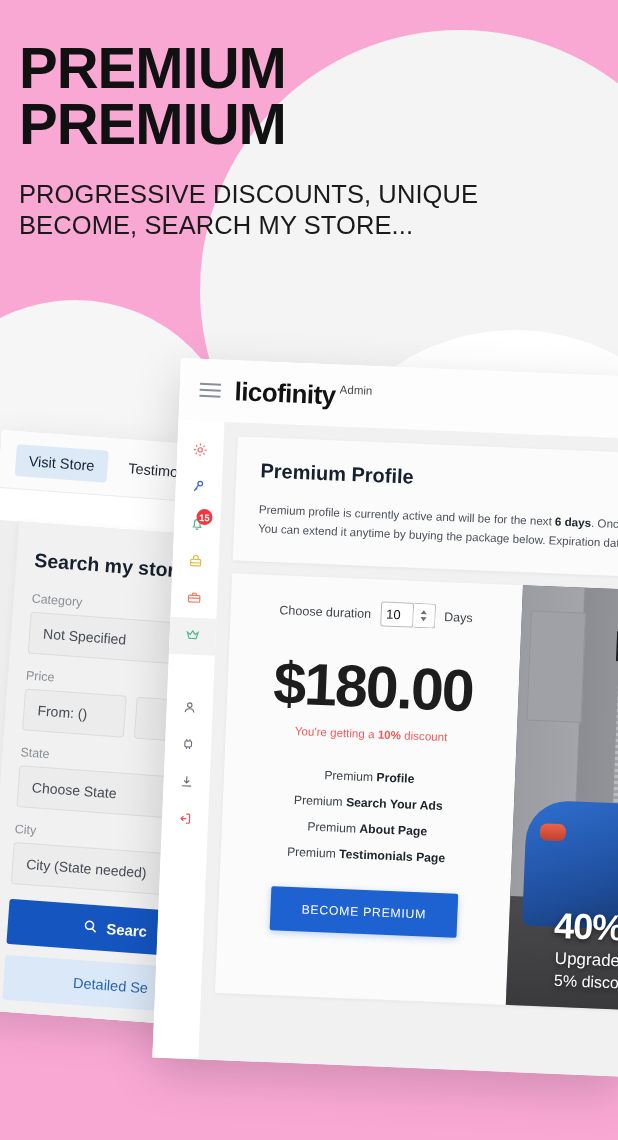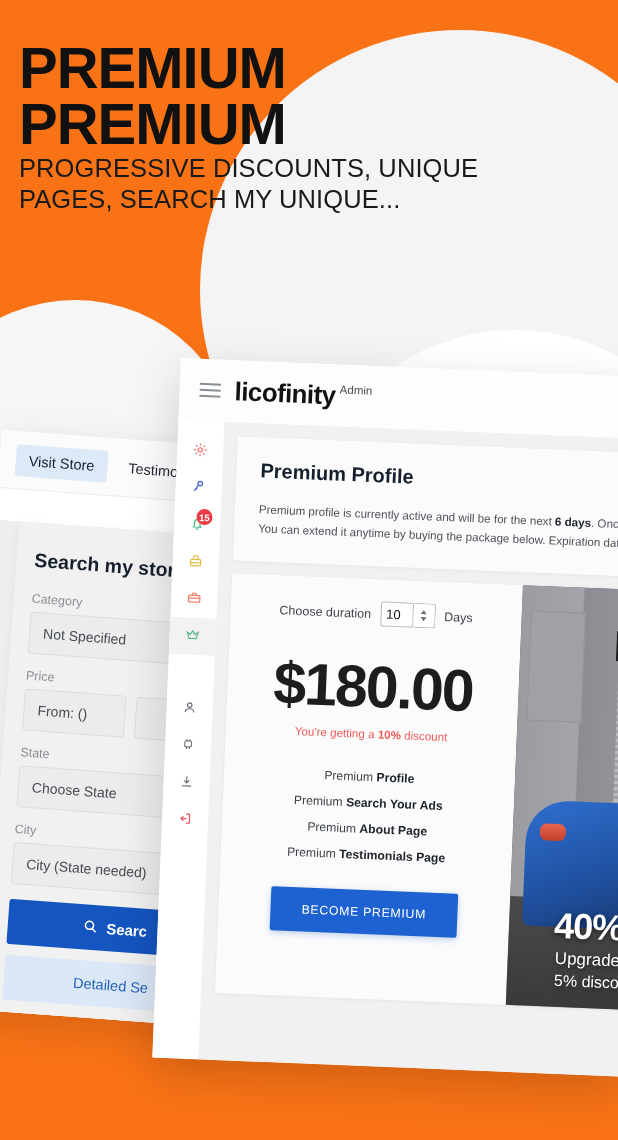--- a/index.html
+++ b/index.html
@@ -6,41 +6,42 @@
   html, body {
     width: 618px; height: 1140px;
     overflow: hidden;
     background: #ffffff;
     font-family: "Liberation Sans", sans-serif;
   }
   #stage {
     position: relative;
     width: 618px; height: 1140px;
     overflow: hidden;
-    background: #f97316;
+    background: #f9a8d4;
   }
 
   
   .blob { position: absolute; border-radius: 50%; background: #f4f4f4; }
   #blob-a { width: 520px; height: 520px; left: 200px;  top: 30px; }
   #blob-b { width: 430px; height: 430px; left: 300px;  top: 330px; background:#ffffff; }
   #blob-c { width: 330px; height: 330px; left: -90px;  top: 300px; background:#f6f6f6; }
   #blob-d { width: 250px; height: 250px; left: 430px;  top: 760px; background:#f7f7f7; }
 
   
   #headline {
     position: absolute; left: 19px; top: 40px; width: 540px;
     z-index: 6;
   }
   #headline h1 {
     font-size: 58px; line-height: 0.97; font-weight: 700;
     letter-spacing: -1px; color: #111111;
     font-family: "Liberation Sans", sans-serif;
   }
   #headline .sub {
+    margin-top: 26px;
     font-size: 25.5px; line-height: 1.25; font-weight: 400;
     color: #1a1a1a; letter-spacing: 0.1px;
   }
 
   
   #store-card {
     position: absolute;
     left: 2px; top: 430px;
     width: 262px; height: 580px;
     background: #ffffff;
@@ -245,21 +246,21 @@
   <div class="blob" id="blob-b"></div>
   <div class="blob" id="blob-d"></div>
 
   <div id="headline">
     <h1>
       <span>PREMIUM</span><br>
       <span>PREMIUM</span>
     </h1>
     <div class="sub">
       <span>PROGRESSIVE DISCOUNTS, UNIQUE</span><br>
-      <span>PAGES, SEARCH MY UNIQUE...</span>
+      <span>BECOME, SEARCH MY STORE...</span>
     </div>
   </div>
 
   <div id="store-card">
     <div id="store-tabs">
       <div class="tab active">Visit Store</div>
       <div class="tab">Testimon</div>
     </div>
     <div id="store-body">
       <div id="store-inner">

